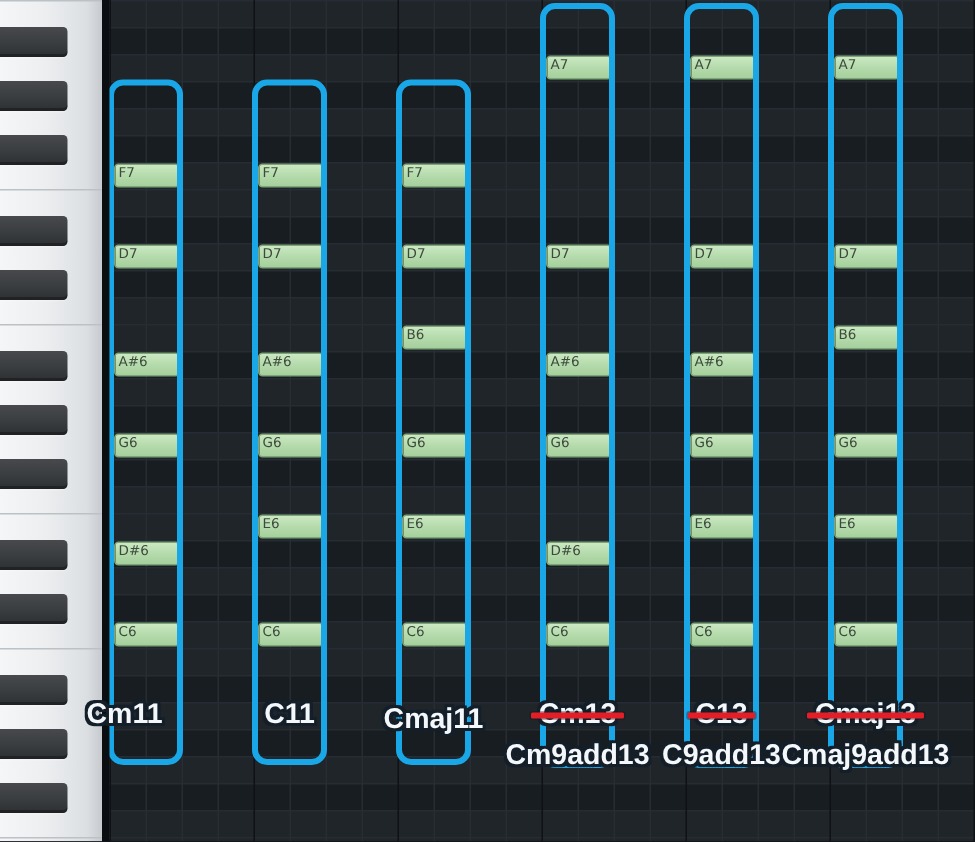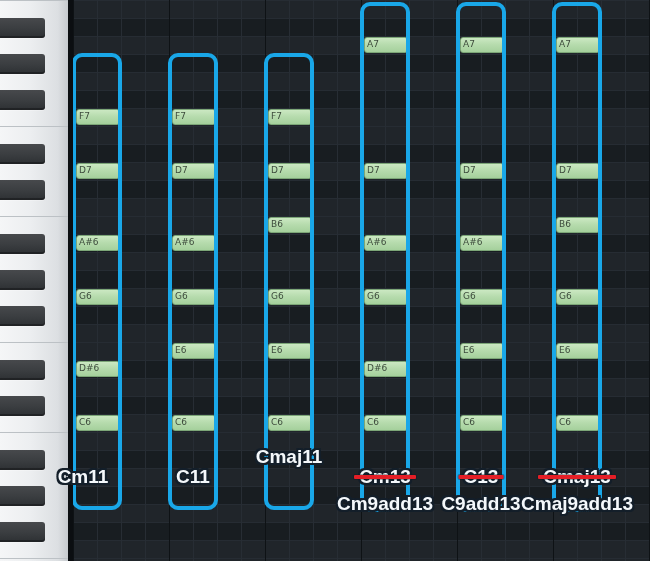--- a/index.html
+++ b/index.html
@@ -216,21 +216,21 @@
       <div class="note" style="left: 483px; top: 343px;"><span>E6</span></div>
       <div class="note" style="left: 483px; top: 289px;"><span>G6</span></div>
       <div class="note" style="left: 483px; top: 217px;"><span>B6</span></div>
       <div class="note" style="left: 483px; top: 163px;"><span>D7</span></div>
       <div class="note" style="left: 483px; top: 37px;"><span>A7</span></div>
       <div class="chord-rect" style="left: 479px; top: 2px; height: 510px;"></div>
     </div>
   <div id="overlay">
       <div class="chord-label" style="left: 83px; top: 466px;">Cm11</div>
       <div class="chord-label" style="left: 193px; top: 466px;">C11</div>
-      <div class="chord-label" style="left: 289px; top: 446px;">Cmaj11</div>
+      <div class="chord-label" style="left: 289px; top: 469px;">Cmaj11</div>
       <div class="chord-label" style="left: 385px; top: 466px;">Cm13</div>
       <div class="strike" style="left: 385px; top: 475px; width: 62px;"></div>
       <div class="replacement-label" style="left: 385px; top: 493px;">Cm9add13</div>
       <div class="chord-label" style="left: 481px; top: 466px;">C13</div>
       <div class="strike" style="left: 481px; top: 475px; width: 45px;"></div>
       <div class="replacement-label" style="left: 481px; top: 493px;">C9add13</div>
       <div class="chord-label" style="left: 577px; top: 466px;">Cmaj13</div>
       <div class="strike" style="left: 577px; top: 475px; width: 78px;"></div>
       <div class="replacement-label" style="left: 577px; top: 493px;">Cmaj9add13</div>
     </div>

